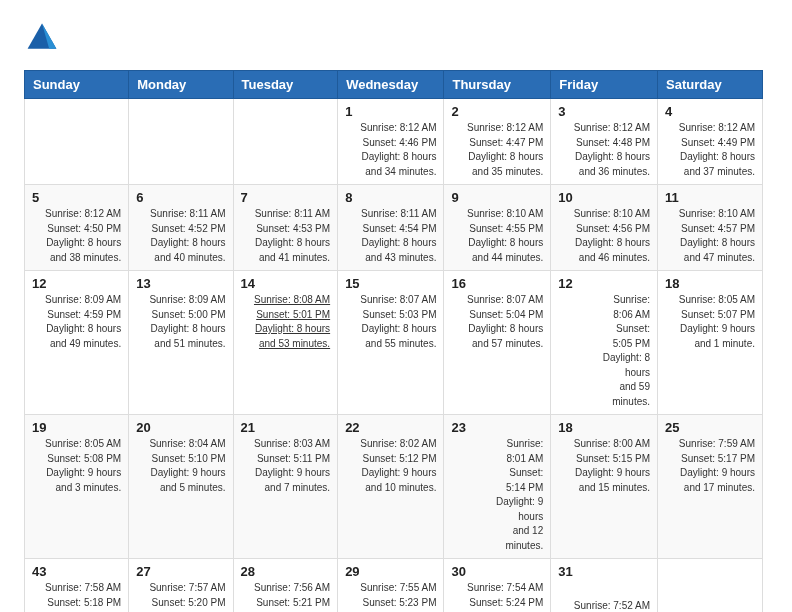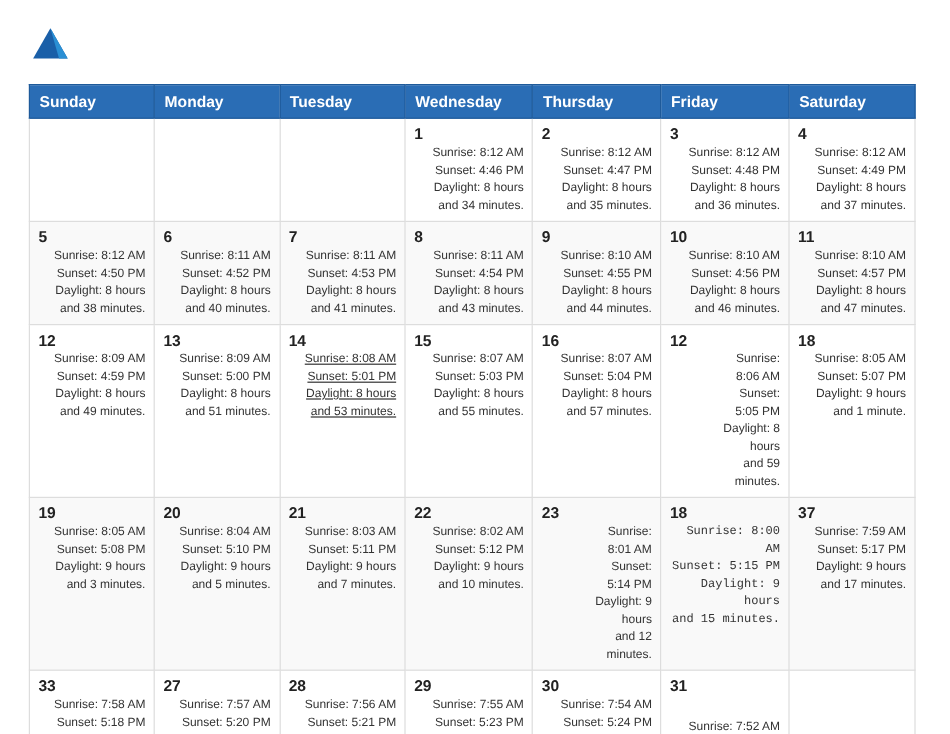--- a/index.html
+++ b/index.html
@@ -301,36 +301,36 @@
           </td>
           <td>
             <span class="day-number">23</span>
             <div class="day-info" style="white-space: pre-line; margin-left: 40px;">Sunrise: 8:01 AM
 Sunset: 5:14 PM
 Daylight: 9 hours
 and 12 minutes.</div>
           </td>
           <td>
             <span class="day-number">18</span>
-            <div class="day-info" style="white-space: pre-line; font-family: Liberation Mono, monospace;">Sunrise: 8:00 AM
+            <div class="day-info" style="white-space: pre-line;">Sunrise: 8:00 AM
 Sunset: 5:15 PM
 Daylight: 9 hours
 and 15 minutes.</div>
           </td>
           <td>
-            <span class="day-number">37</span>
+            <span class="day-number">25</span>
             <div class="day-info" style="white-space: pre-line;">Sunrise: 7:59 AM
 Sunset: 5:17 PM
 Daylight: 9 hours
 and 17 minutes.</div>
           </td>
         </tr>
         <tr>
           <td>
-            <span class="day-number">33</span>
+            <span class="day-number">43</span>
             <div class="day-info" style="white-space: pre-line;">Sunrise: 7:58 AM
 Sunset: 5:18 PM
 Daylight: 9 hours
 and 20 minutes.</div>
           </td>
           <td>
             <span class="day-number">27</span>
             <div class="day-info" style="white-space: pre-line;">Sunrise: 7:57 AM
 Sunset: 5:20 PM
 Daylight: 9 hours

